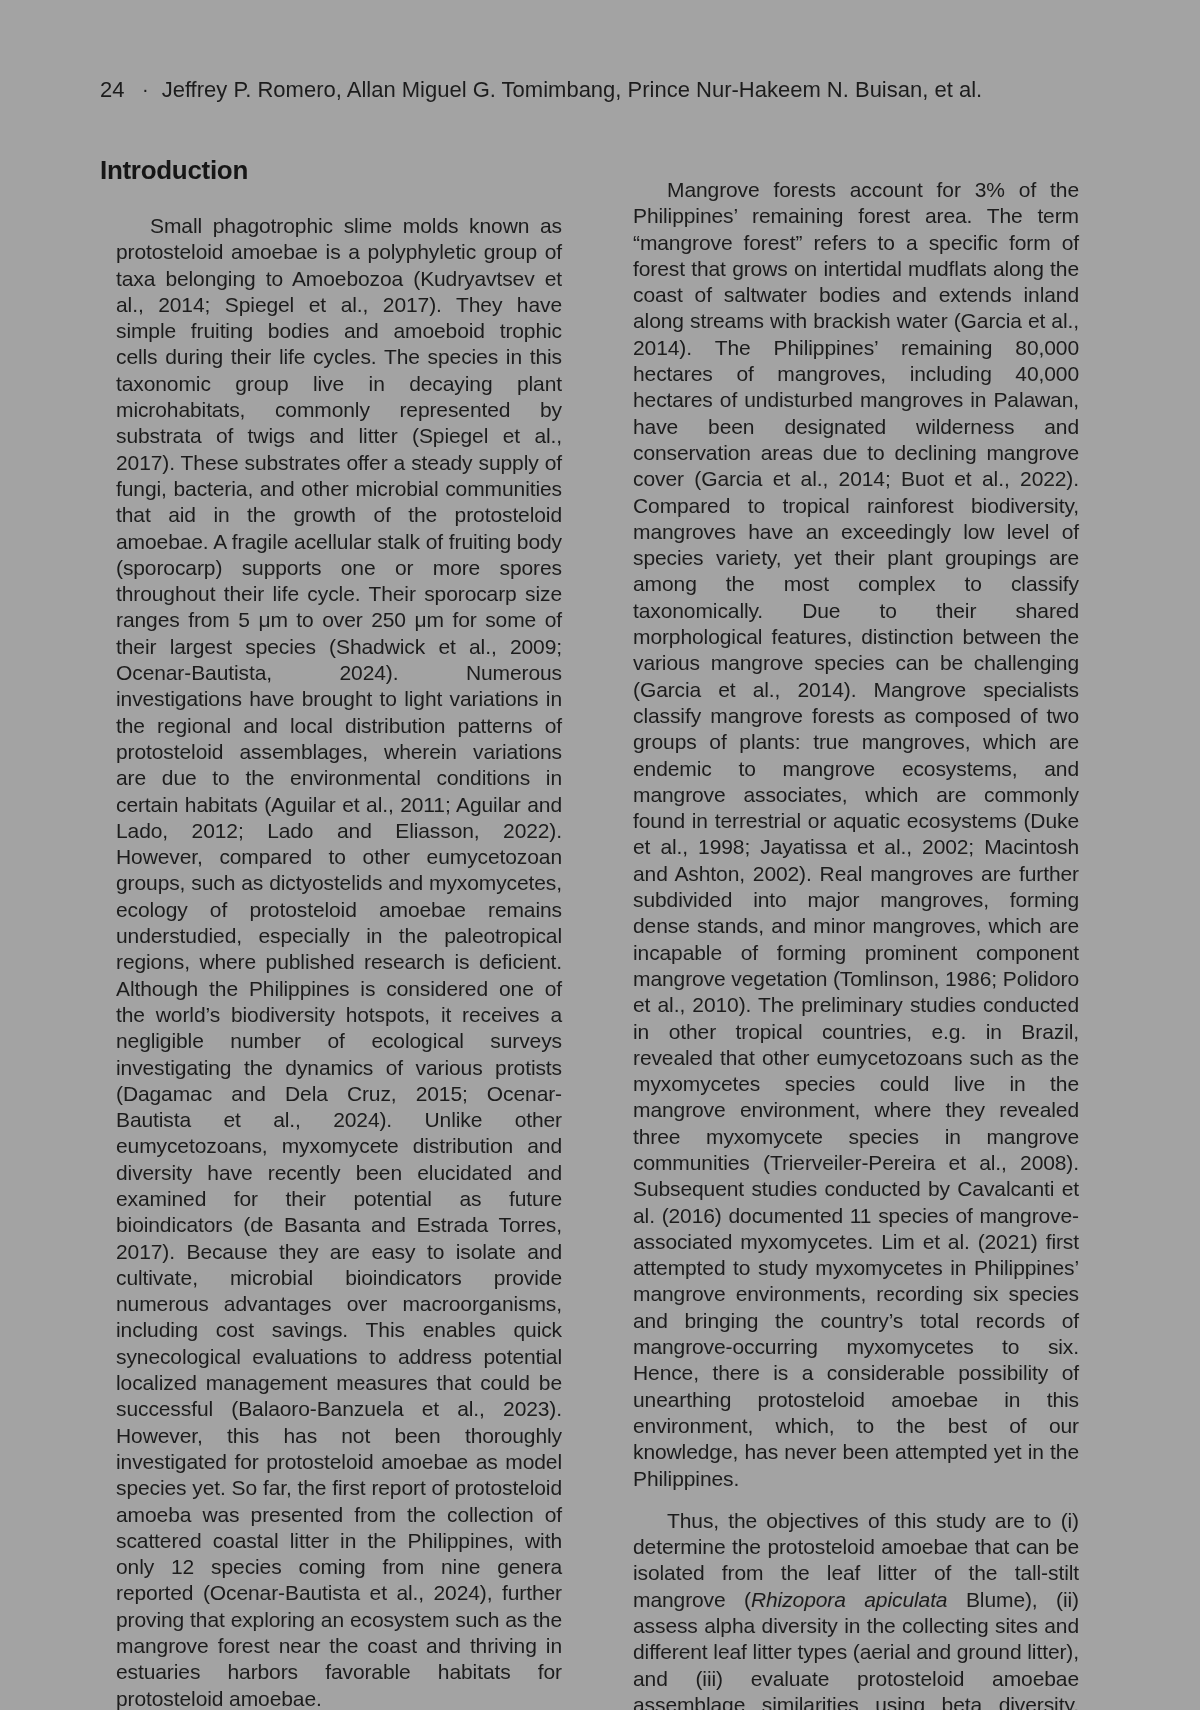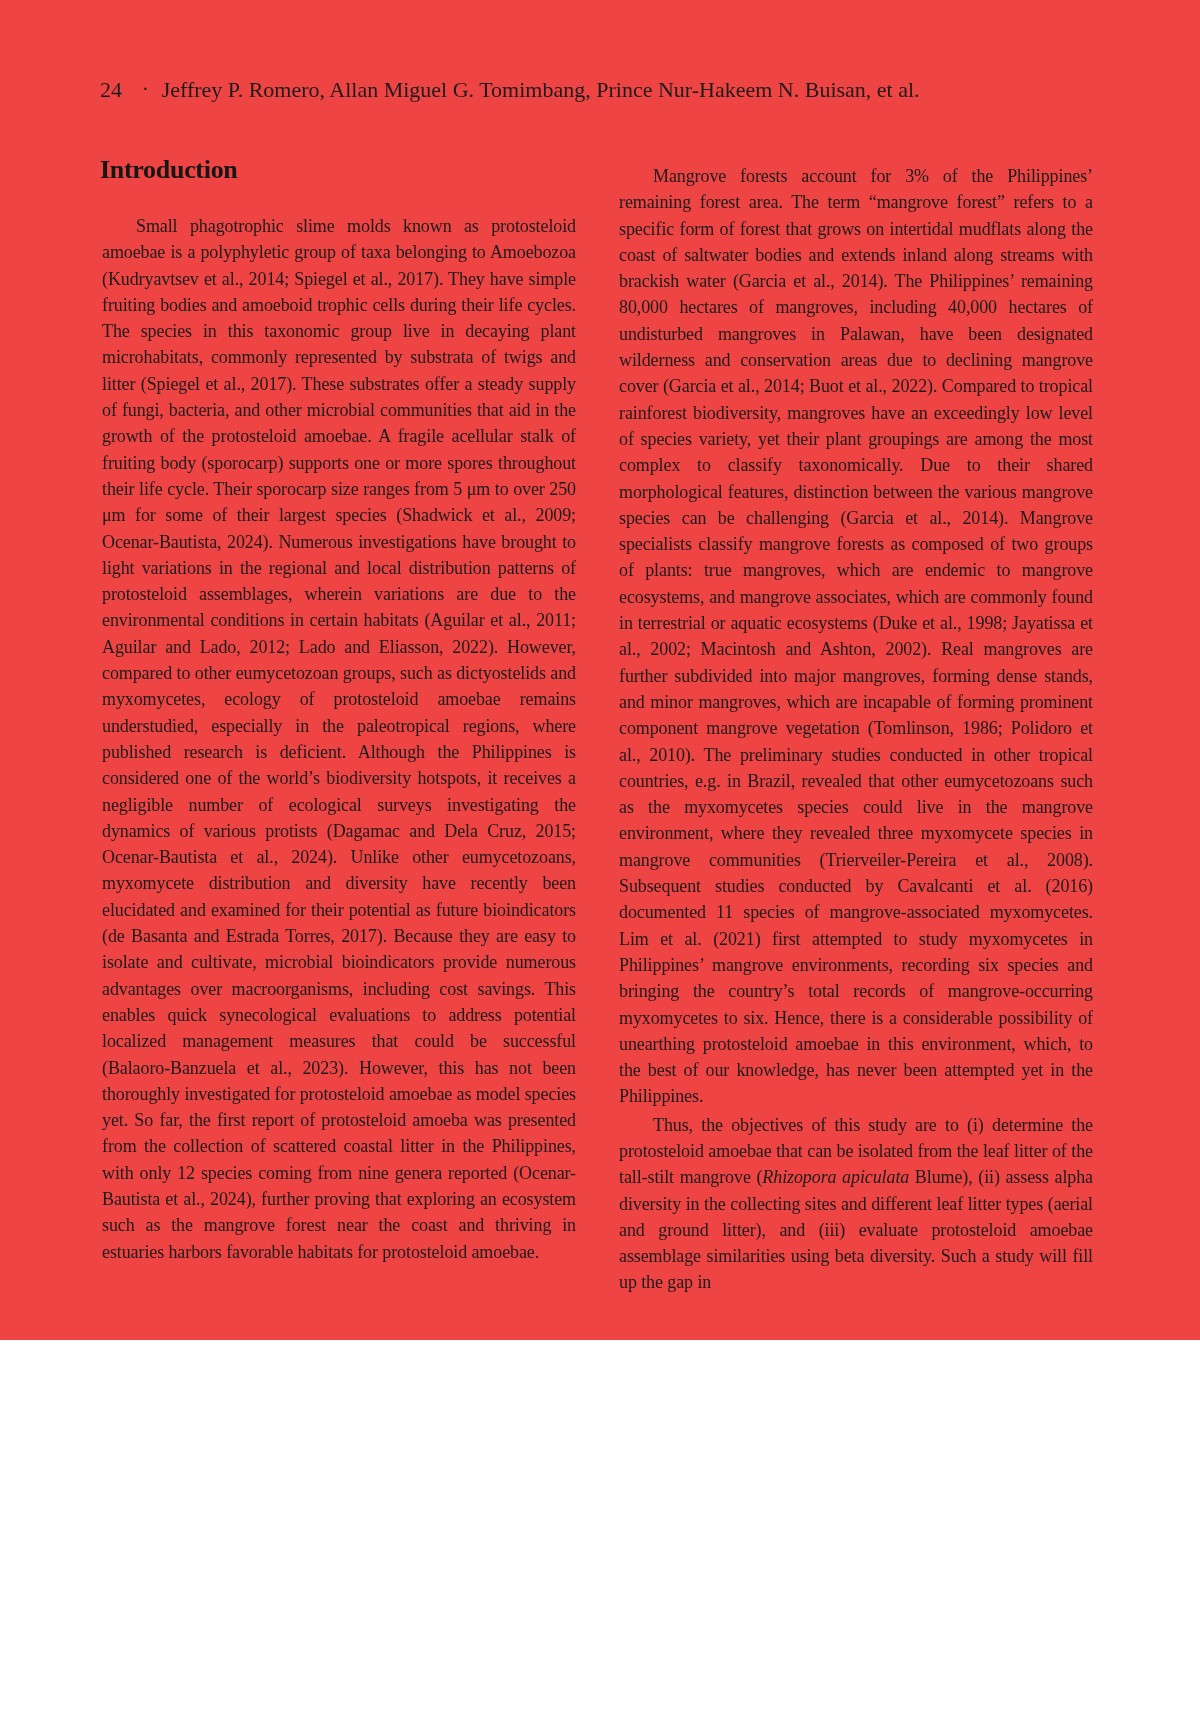--- a/index.html
+++ b/index.html
@@ -3,24 +3,24 @@
 <meta charset="utf-8">
 <style>
   html, body {
     margin: 0;
     padding: 0;
     background: #ffffff;
   }
   .page {
     position: relative;
     width: 1200px;
-    height: 1340px;
-    background: #ef4444;
+    height: 1710px;
+    background: #a3a3a3;
     color: #1c1c1c;
-    font-family: Liberation Serif, serif;
+    font-family: Liberation Sans, sans-serif;
     overflow: hidden;
   }
   .running-header {
     position: absolute;
     left: 100px;
     top: 76px;
     font-size: 22px;
     line-height: 26px;
     white-space: nowrap;
     color: #1c1c1c;
@@ -52,22 +52,22 @@
   }
   h2.section-heading {
     margin: 0 0 28px 0;
     font-size: 26px;
     line-height: 30px;
     font-weight: bold;
     letter-spacing: -0.3px;
     color: #161616;
   }
   p.body-par {
-    margin: 2px;
-    font-size: 18px;
+    margin: 16px;
+    font-size: 21px;
     line-height: 26.3px;
     text-align: justify;
     text-indent: 34px;
     letter-spacing: -0.1px;
     color: #1c1c1c;
   }
   p.body-par em {
     font-style: italic;
   }
 </style>

